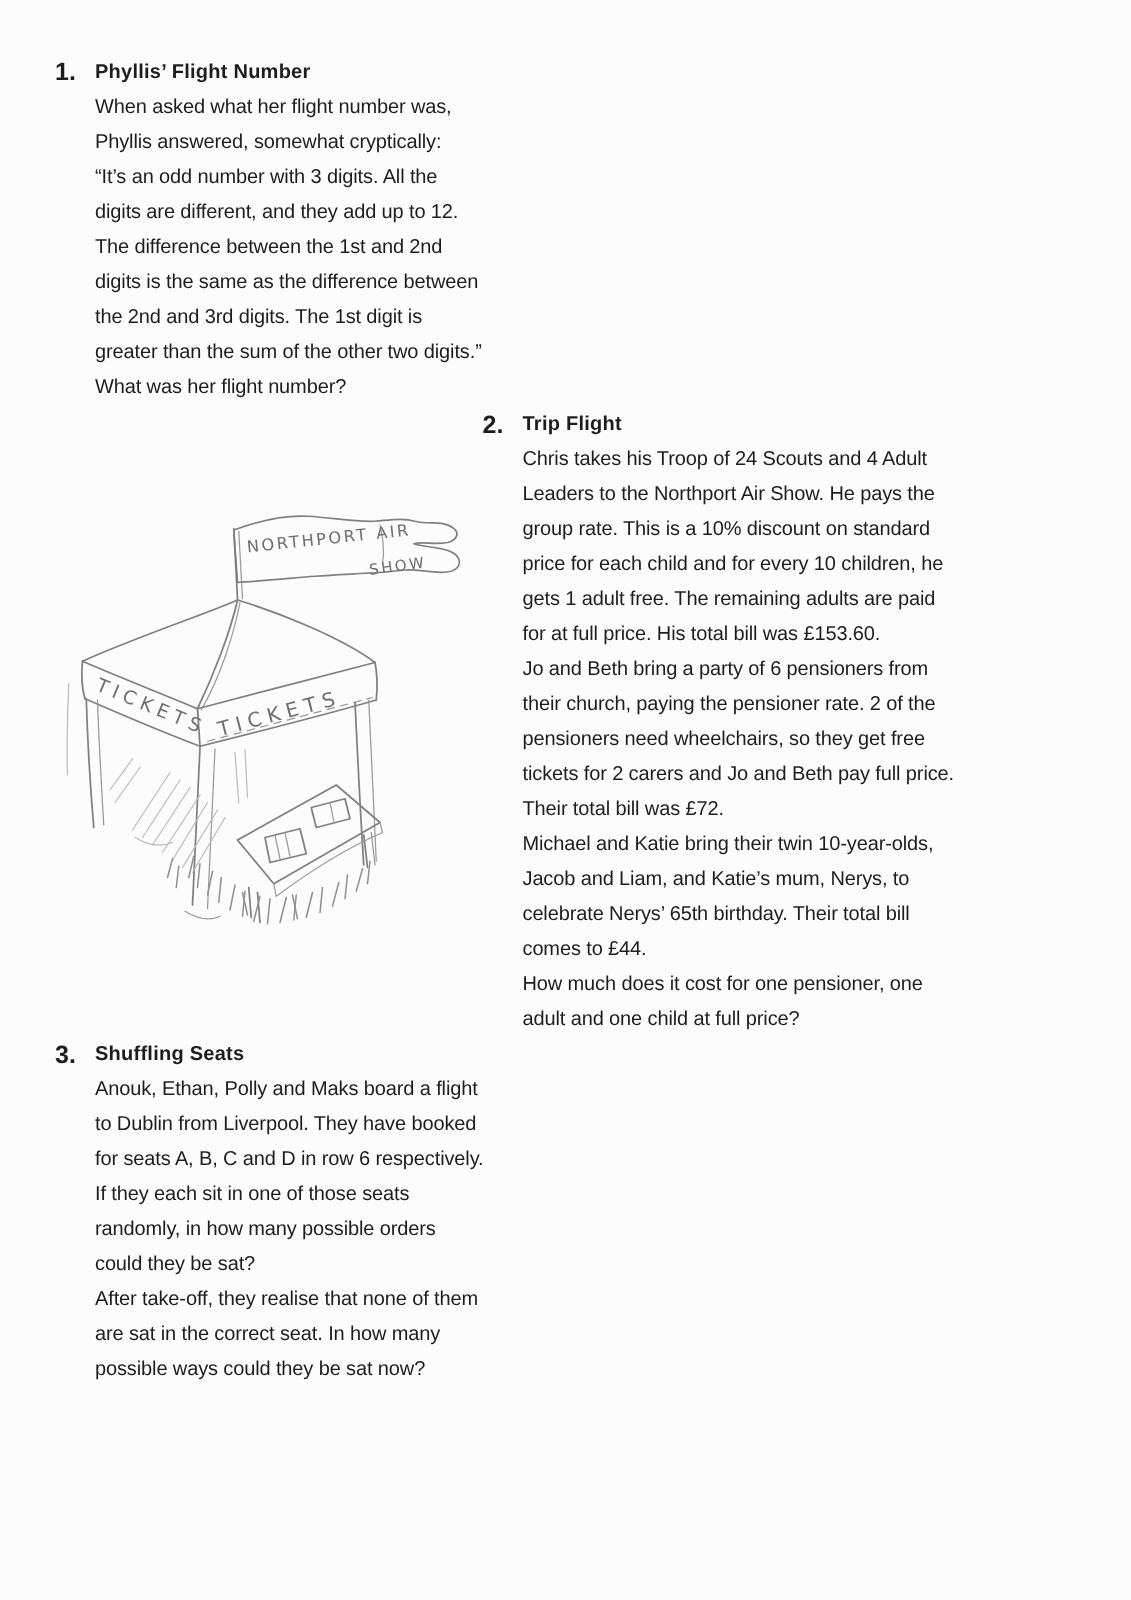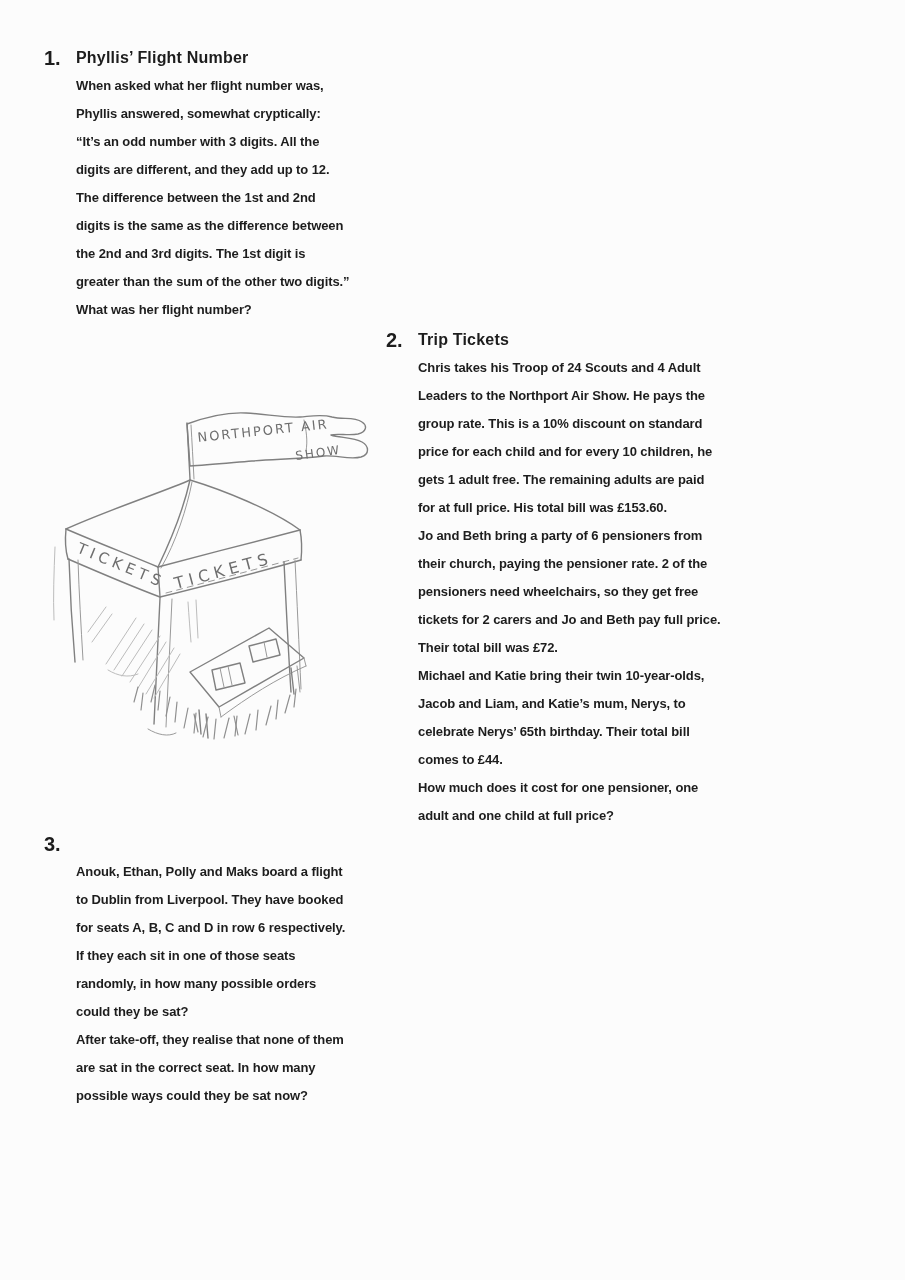--- a/index.html
+++ b/index.html
@@ -25,24 +25,23 @@
   }
   .problem .title {
     grid-column: 2; grid-row: 1;
     margin: 0;
     font-weight: bold; font-size: 16px; line-height: 28px;
     letter-spacing: 0.2px;
   }
   .problem .body {
     grid-column: 2; grid-row: 2;
     margin: 0;
-    font-size: 13px; line-height: 28px;
+    font-size: 16px; line-height: 28px;
     white-space: pre;
     letter-spacing: -0.1px;
-    font-weight: bold;
   }
   .p1 { left: 44px; top: 44px;  width: 480px; }
   .p2 { left: 386px; top: 326px; width: 505px; }
   .p3 { left: 44px; top: 830px; width: 480px; }
 
   .sketch {
     position: absolute;
     left: 48px; top: 402px;
     width: 345px; height: 345px;
   }
@@ -73,21 +72,21 @@
 digits are different, and they add up to 12.
 The difference between the 1st and 2nd
 digits is the same as the difference between
 the 2nd and 3rd digits. The 1st digit is
 greater than the sum of the other two digits.”
 What was her flight number?</p>
   </section>
 
   <section class="problem p2">
     <span class="num">2.</span>
-    <h2 class="title">Trip Tickets</h2>
+    <h2 class="title">Trip Flight</h2>
     <p class="body">Chris takes his Troop of 24 Scouts and 4 Adult
 Leaders to the Northport Air Show. He pays the
 group rate. This is a 10% discount on standard
 price for each child and for every 10 children, he
 gets 1 adult free. The remaining adults are paid
 for at full price. His total bill was £153.60.
 Jo and Beth bring a party of 6 pensioners from
 their church, paying the pensioner rate. 2 of the
 pensioners need wheelchairs, so they get free
 tickets for 2 carers and Jo and Beth pay full price.
@@ -95,20 +94,21 @@
 Michael and Katie bring their twin 10-year-olds,
 Jacob and Liam, and Katie’s mum, Nerys, to
 celebrate Nerys’ 65th birthday. Their total bill
 comes to £44.
 How much does it cost for one pensioner, one
 adult and one child at full price?</p>
   </section>
 
   <section class="problem p3">
     <span class="num">3.</span>
+    <h2 class="title">Shuffling Seats</h2>
     <p class="body">Anouk, Ethan, Polly and Maks board a flight
 to Dublin from Liverpool. They have booked
 for seats A, B, C and D in row 6 respectively.
 If they each sit in one of those seats
 randomly, in how many possible orders
 could they be sat?
 After take-off, they realise that none of them
 are sat in the correct seat. In how many
 possible ways could they be sat now?</p>
   </section>

